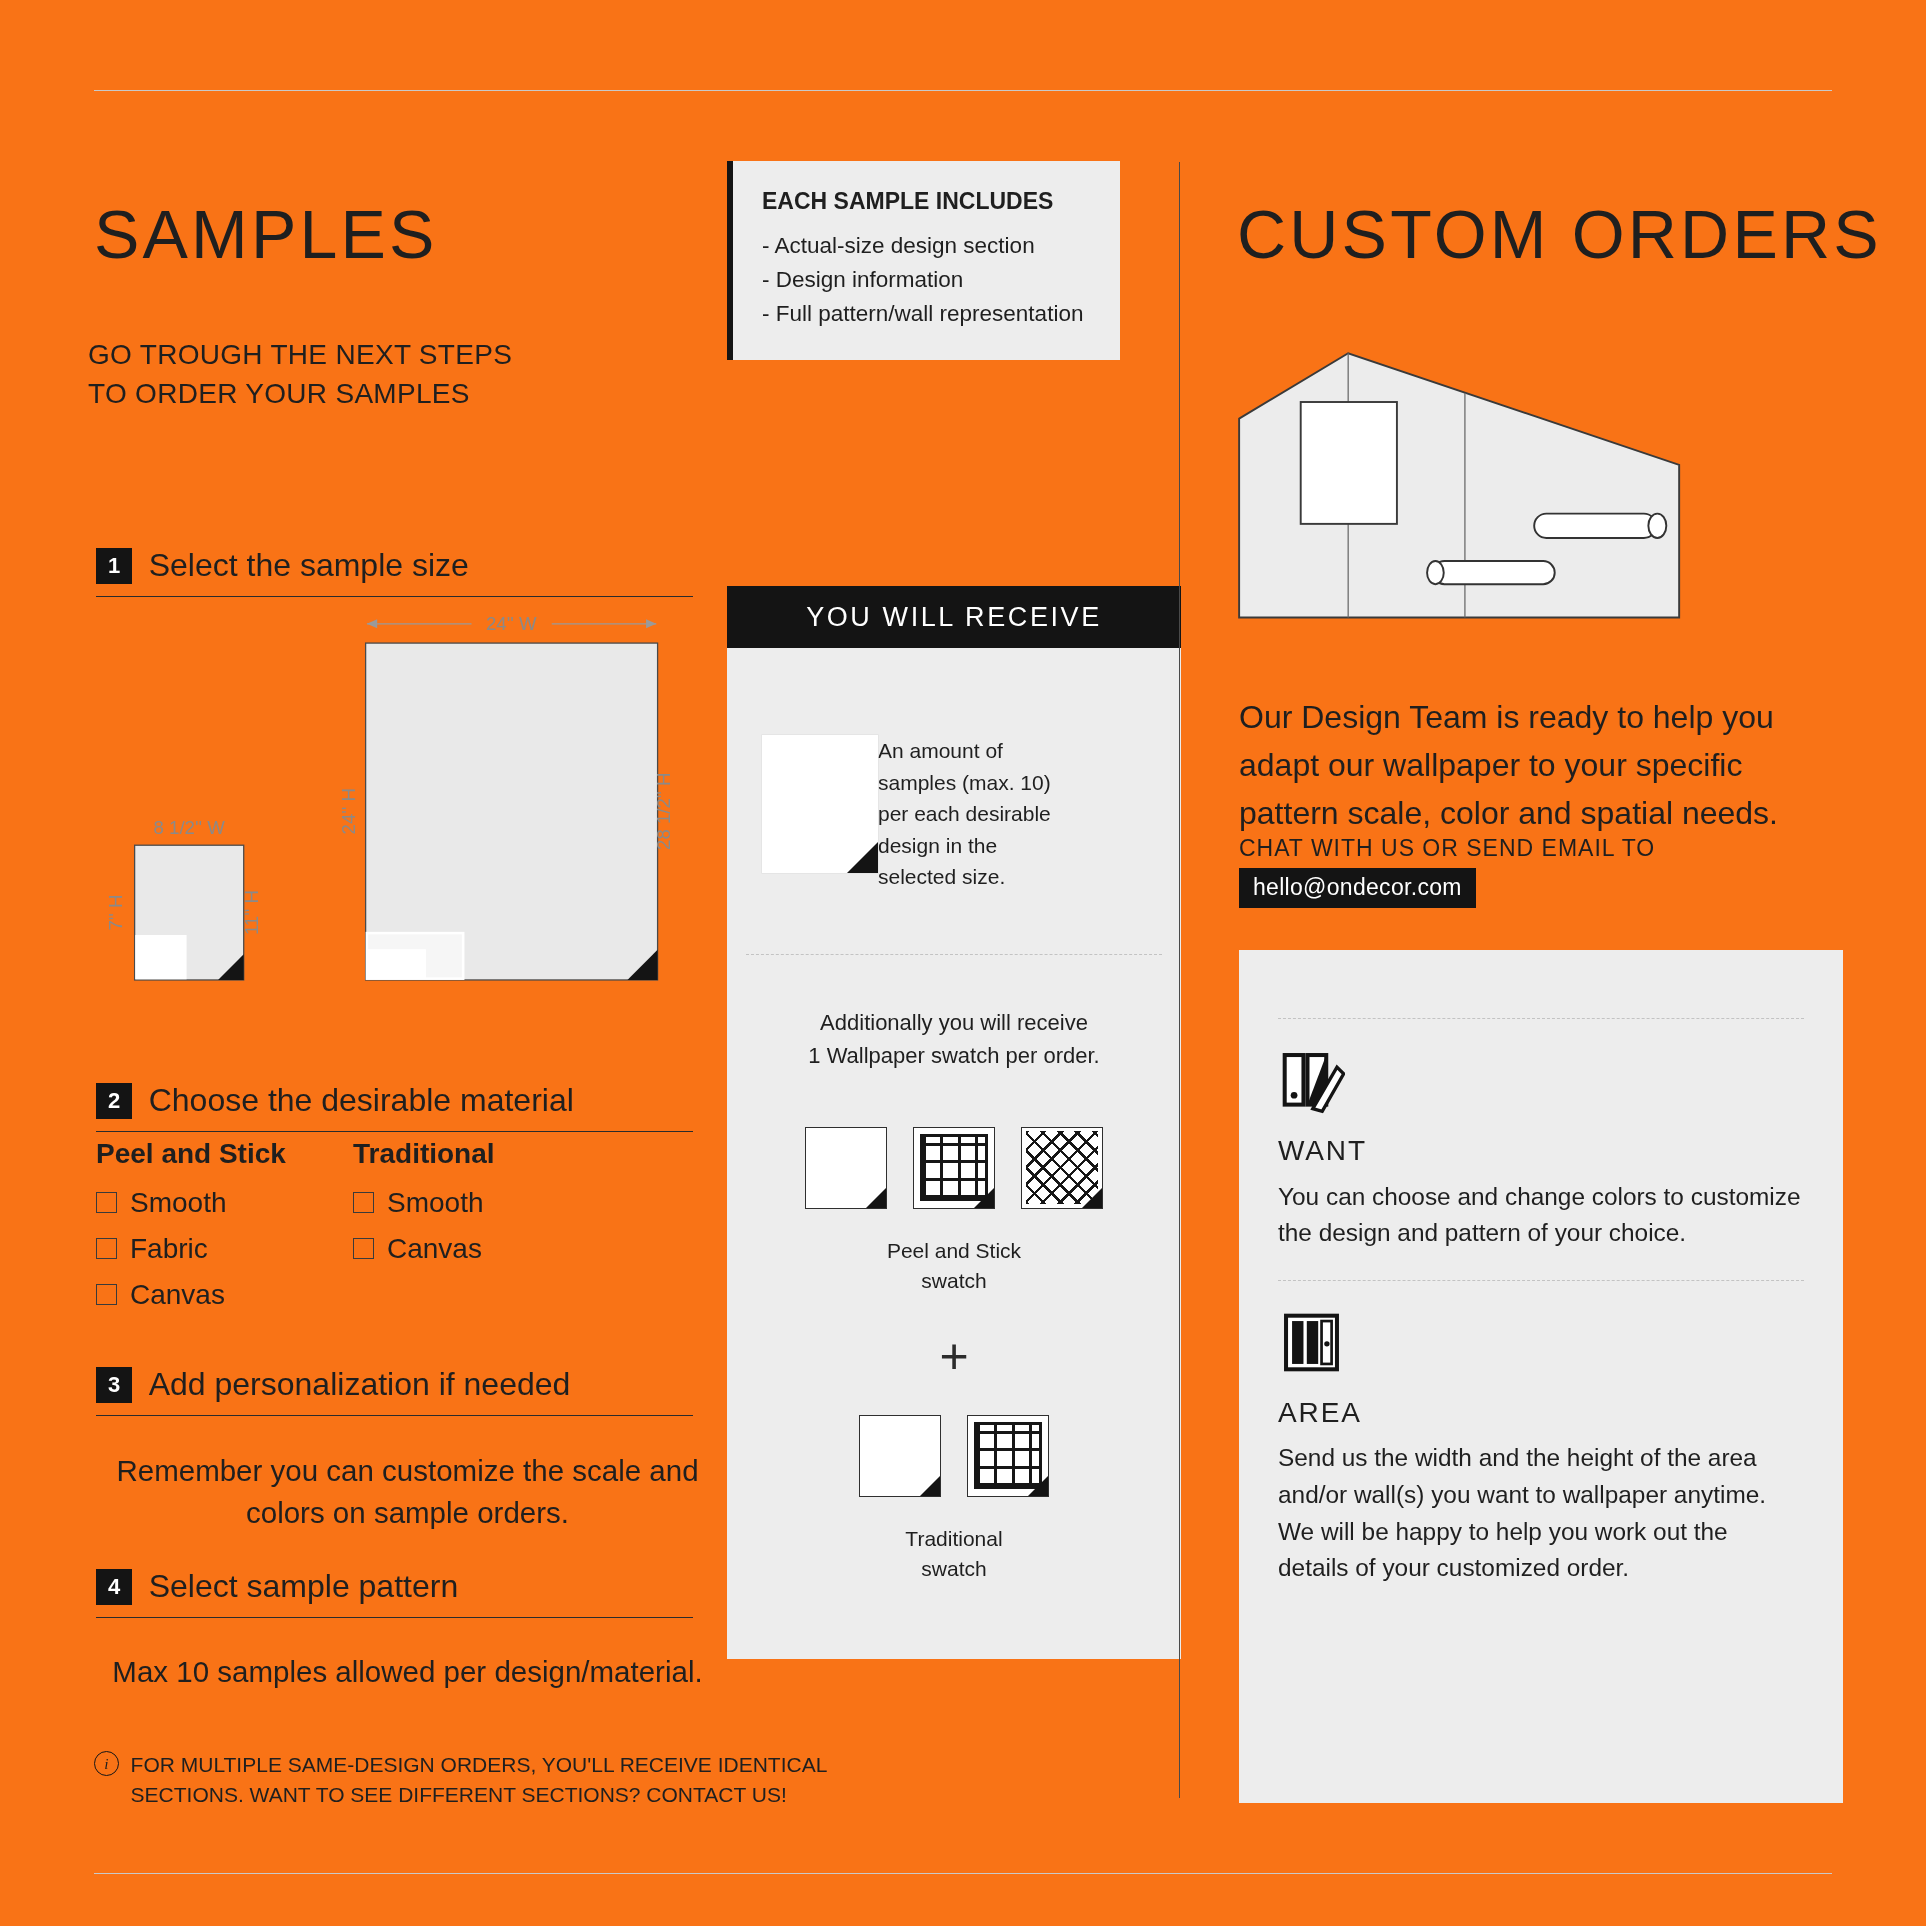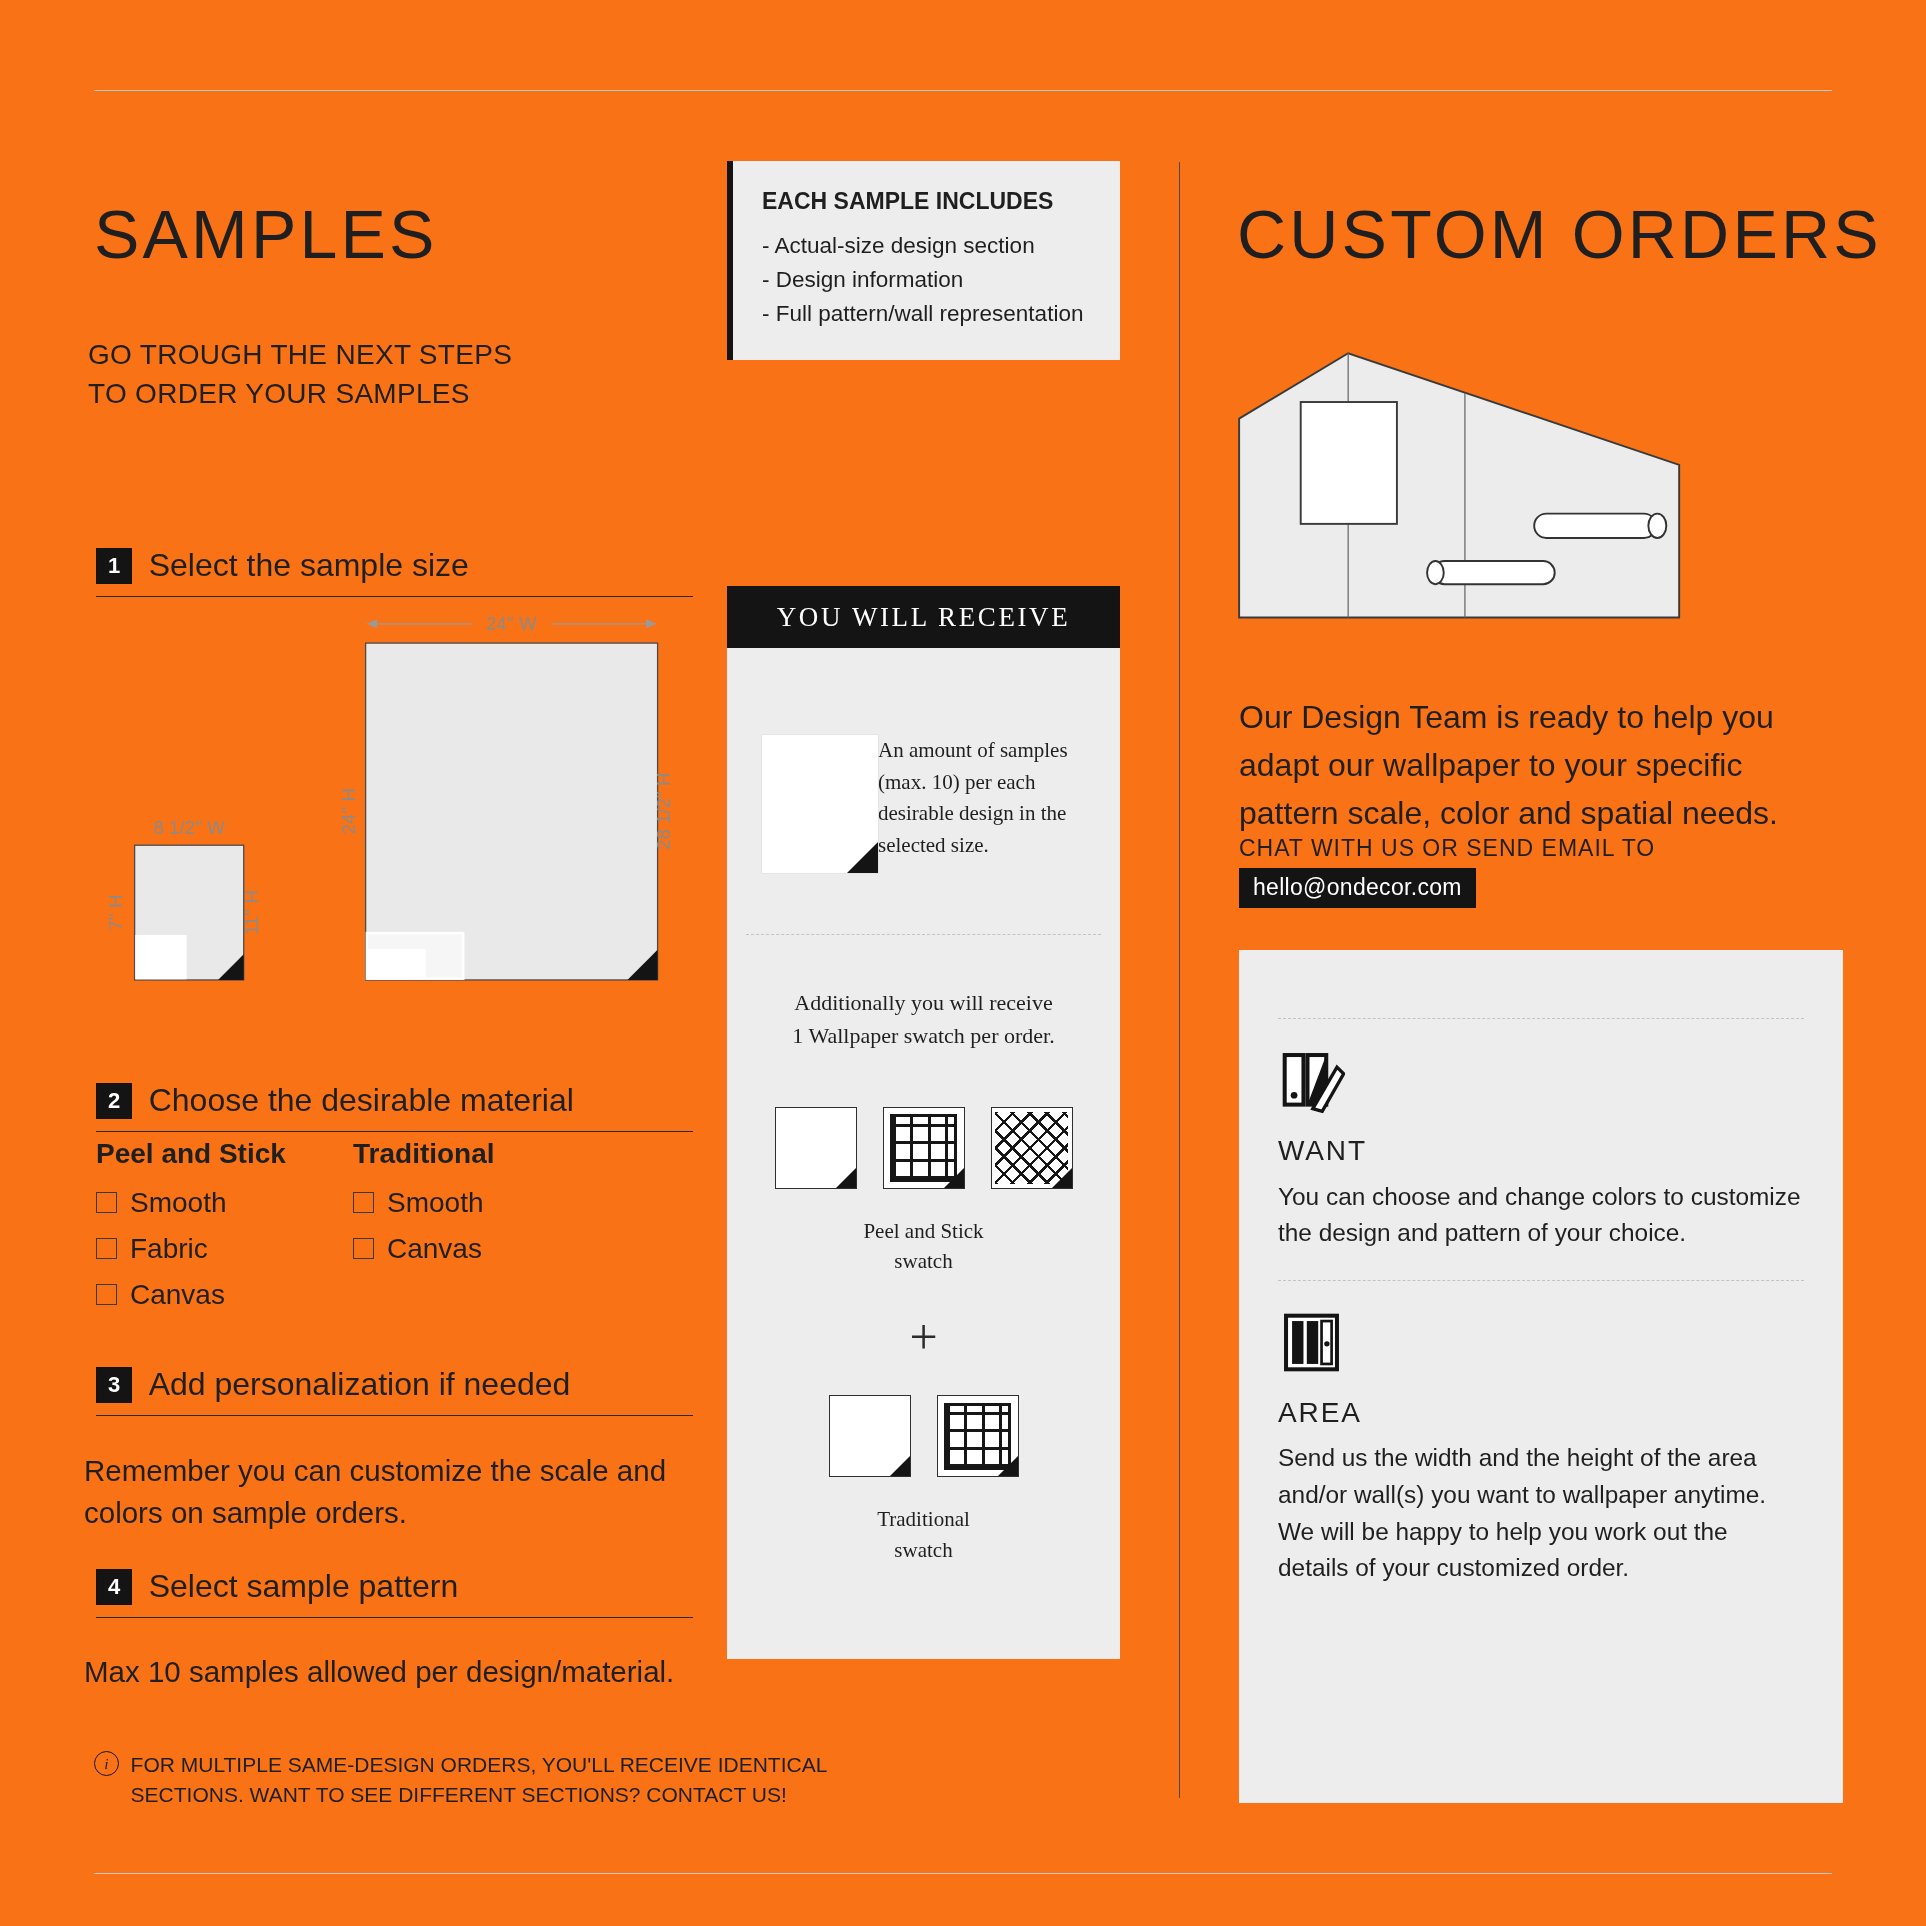--- a/index.html
+++ b/index.html
@@ -25,40 +25,40 @@
   .diagram{position:absolute;left:96px;top:611px;width:597px;height:385px;}
   .dim-label{fill:#8a8a8a;font-size:29px;font-family:"Liberation Sans",sans-serif;}
 
   .materials{position:absolute;left:96px;top:1138px;display:flex;}
   .mat-col{width:257px;}
   .mat-col.second{width:auto;}
   .mat-title{font-size:28px;font-weight:700;margin-bottom:16.7px;}
   .mat-opt{display:flex;align-items:center;margin-bottom:14px;font-size:28px;}
   .checkbox{width:19px;height:19px;border:1.9px solid #3a3a3a;margin-right:13px;flex:0 0 auto;}
 
-  .body-text{position:absolute;left:84px;width:591px;font-size:29.5px;line-height:1.45;}
+  .body-text{position:absolute;left:112px;width:591px;font-size:29.5px;line-height:1.45;text-align:center;}
   .t3{top:1420px;} .t4{top:1621px;}
 
   .note{position:absolute;left:94px;top:1750px;width:803px;display:flex;gap:11.6px;
         font-size:21px;line-height:1.45;}
   .info-i{width:23px;height:23px;border:1.9px solid #161616;border-radius:50%;flex:0 0 auto;
           display:flex;align-items:center;justify-content:center;font-size:15.4px;
           font-family:"Liberation Serif",serif;font-style:italic;margin-top:1.3px;}
 
   
   .includes{position:absolute;left:727px;top:161px;width:393px;box-sizing:border-box;
             background:#ededed;border-left:6.4px solid #141414;padding:27px 29px 29.5px 29px;}
   .includes-title{font-size:23px;font-weight:700;margin-bottom:14px;}
   .includes-list{list-style:none;margin:0;padding:0;font-size:22.5px;line-height:1.5;}
   .includes-list li{padding-left:15.4px;text-indent:-15.4px;}
   .includes-list li::before{content:"- ";}
 
   
-  .receive{position:absolute;left:727px;top:586px;width:393px;height:1073px;
-           background:#ededed;box-sizing:border-box;font-family:Liberation Serif, serif;}
+  .receive{position:absolute;left:727px;top:586px;width:454px;height:1073px;
+           background:#ededed;box-sizing:border-box;}
   .receive-header{height:62px;background:#141414;color:#fff;font-size:27px;letter-spacing:2.6px;
                   display:flex;align-items:center;justify-content:center;}
   .receive-row1{display:flex;margin:87px 29px 0 35px;}
   .paper-icon{width:116px;height:138px;background:#fff;position:relative;flex:0 0 auto;
               box-shadow:0 0 0 0.6px #e0e0e0;}
   .fold::after{content:"";position:absolute;right:0;bottom:0;
                border-bottom:31px solid #141414;border-left:31px solid transparent;}
   .receive-row1 p{margin:0;font-size:21px;line-height:1.5;width:193px;}
   .dashed-div{border-top:1.9px dashed #c3c3c3;margin:61px 19px 0 19px;}
   .additional{margin:51px 19px 0 19px;text-align:center;font-size:22px;line-height:1.5;}

